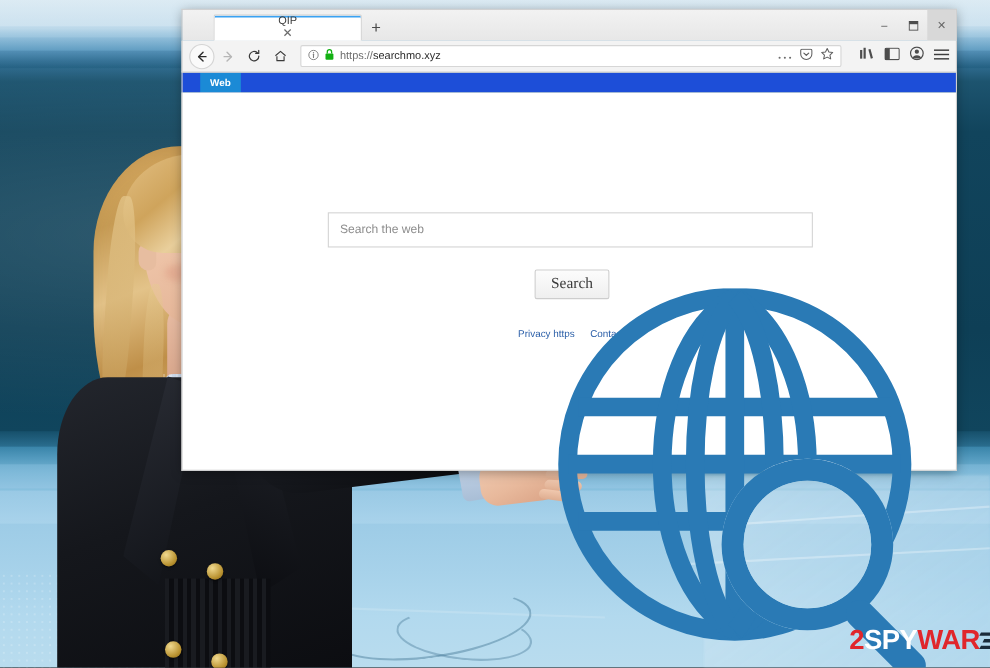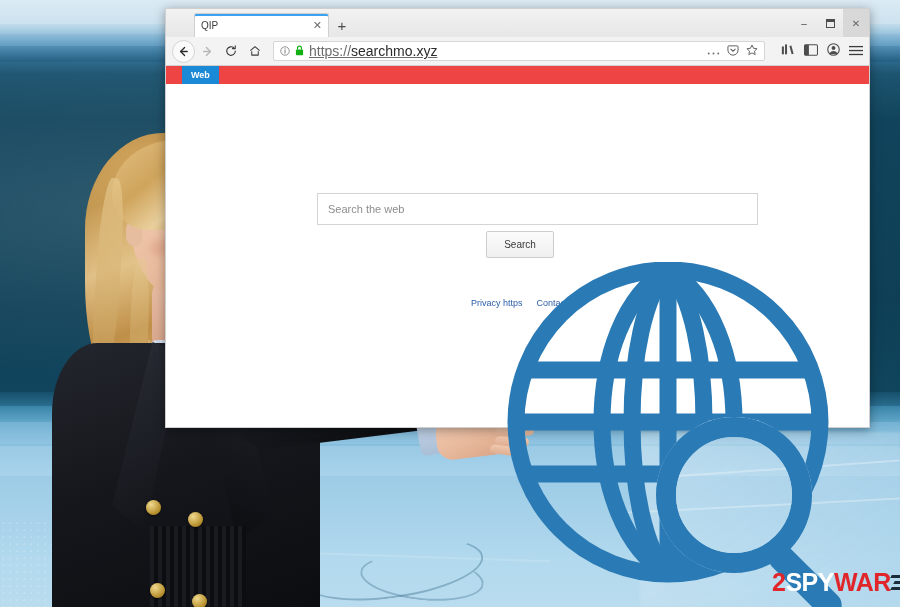--- a/index.html
+++ b/index.html
@@ -190,21 +190,21 @@
   .titlebar{
     position:relative;height:28px;
     background:linear-gradient(#f2f2f2,#e7e7e7);
     border:1px solid #cfcfcf;border-bottom:none;
     display:flex;align-items:flex-end;
   }
   .tab{
     margin-left:28px;width:135px;height:24px;background:#fff;
     border:1px solid #cfcfcf;border-bottom:none;border-radius:2px 2px 0 0;
     box-shadow:inset 0 2px 0 #3ba2f2;
-    display:flex;align-items:center;padding:0 6px;box-sizing:border-box;
+    display:flex;align-items:center;padding:0 6px;box-sizing:border-box;flex-direction:column;
   }
   .tab-title{
     font-size:10px;color:#3c3c3c;flex:1;white-space:nowrap;overflow:hidden;
   }
   .tab-close{font-size:11px;color:#6b6b6b;line-height:1;cursor:default;}
   .newtab{
     width:26px;height:24px;display:flex;align-items:center;justify-content:center;
     font-size:15px;color:#4a4a4a;
   }
   .wincontrols{margin-left:auto;display:flex;align-items:center;height:28px;}
@@ -217,49 +217,49 @@
     border:1px solid #cfcfcf;border-top:none;border-bottom:1px solid #d0d0d0;
     display:flex;align-items:center;padding:0 6px;box-sizing:border-box;
   }
   .navbtn{width:24px;height:24px;display:flex;align-items:center;justify-content:center;}
   .navbtn.back{border:1px solid #d4d4d4;border-radius:50%;background:#fafafa;width:21px;height:21px;}
   .navbtn svg{display:block;}
   .urlbar{
     flex:1;margin:0 6px;height:20px;background:#fff;border:1px solid #d6d6d6;
     border-radius:2px;display:flex;align-items:center;padding:0 6px;box-sizing:border-box;gap:5px;
   }
-  .url-text{font-size:14px;color:#6c6c6c;white-space:nowrap;text-decoration:underline;}
+  .url-text{font-size:10px;color:#6c6c6c;white-space:nowrap;}
   .url-text b{color:#2b2b2b;font-weight:400;}
   .url-actions{display:flex;align-items:center;gap:7px;margin-left:auto;}
   .toolbar-right{display:flex;align-items:center;gap:9px;padding-left:10px;}
 
   .site-nav{
-    height:18px;background:#ef4444;border-left:1px solid #cfcfcf;border-right:1px solid #cfcfcf;
+    height:18px;background:#1d4ed8;border-left:1px solid #cfcfcf;border-right:1px solid #cfcfcf;
     display:flex;align-items:stretch;
   }
   .site-nav-tab{
     background:#1b8ad6;color:#fff;font-size:9px;font-weight:bold;
     padding:0 9px;display:flex;align-items:center;margin-left:16px;
   }
 
   .page{
     position:relative;height:343px;background:#fff;
     border:1px solid #cfcfcf;border-top:none;overflow:hidden;
   }
-  .search-row{position:absolute;left:151px;top:109px;}
+  .search-row{position:absolute;left:132px;top:109px;}
   .searchbox{
     width:441px;height:32px;border:1px solid #d4d4d4;background:#fff;
     display:flex;align-items:center;padding:0 10px;box-sizing:border-box;
   }
   .searchbox-ph{font-size:11px;color:#8d8d8d;}
   .search-btn{
-    position:absolute;left:320px;top:147px;width:66px;height:25px;
+    position:absolute;left:320px;top:161px;width:66px;height:25px;
     background:linear-gradient(#fcfcfc,#efefef);border:1px solid #cdcdcd;border-radius:2px;
     display:flex;align-items:center;justify-content:center;
-    font-size:10px;color:#3a3a3a;
+    font-size:14px;color:#3a3a3a;font-family:Liberation Serif, serif;
   }
   .footer-links{
     position:absolute;left:305px;top:214px;display:flex;gap:14px;
   }
   .footer-links a{
     font-size:9px;color:#2b5fa8;text-decoration:none;white-space:nowrap;
   }
 
   
   #globe-icon{position:absolute;left:496px;top:262px;width:360px;height:345px;}

